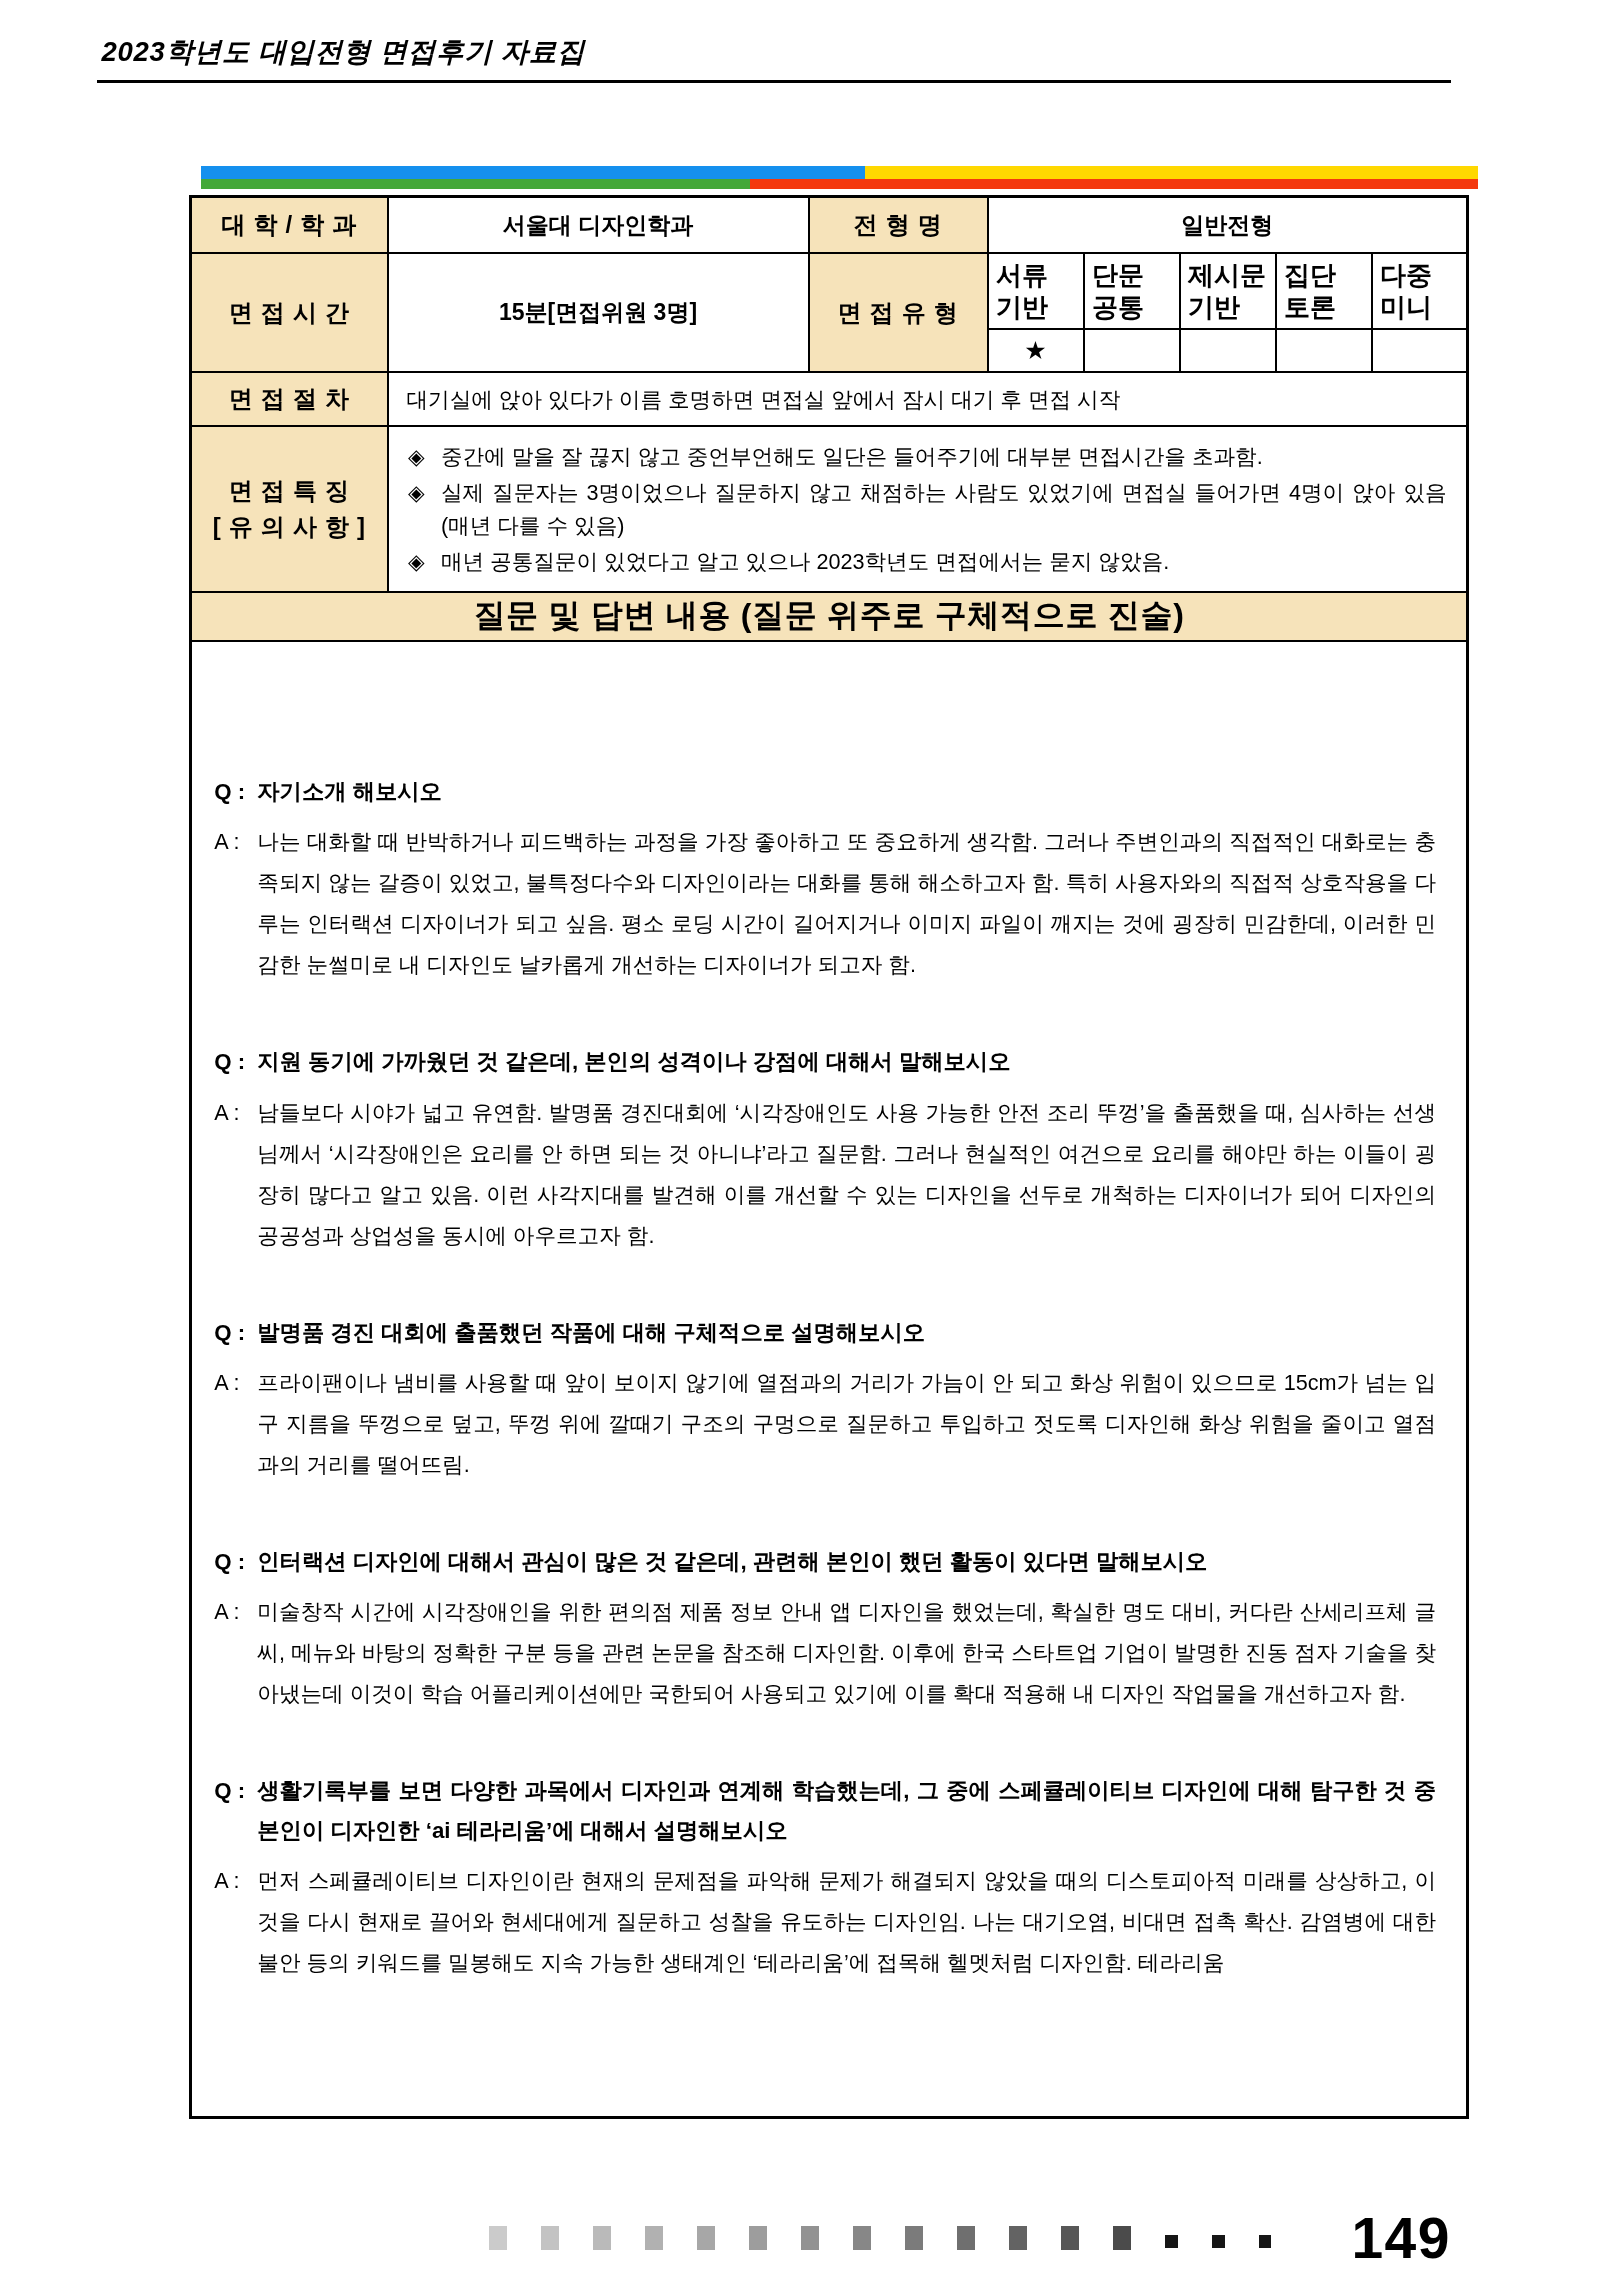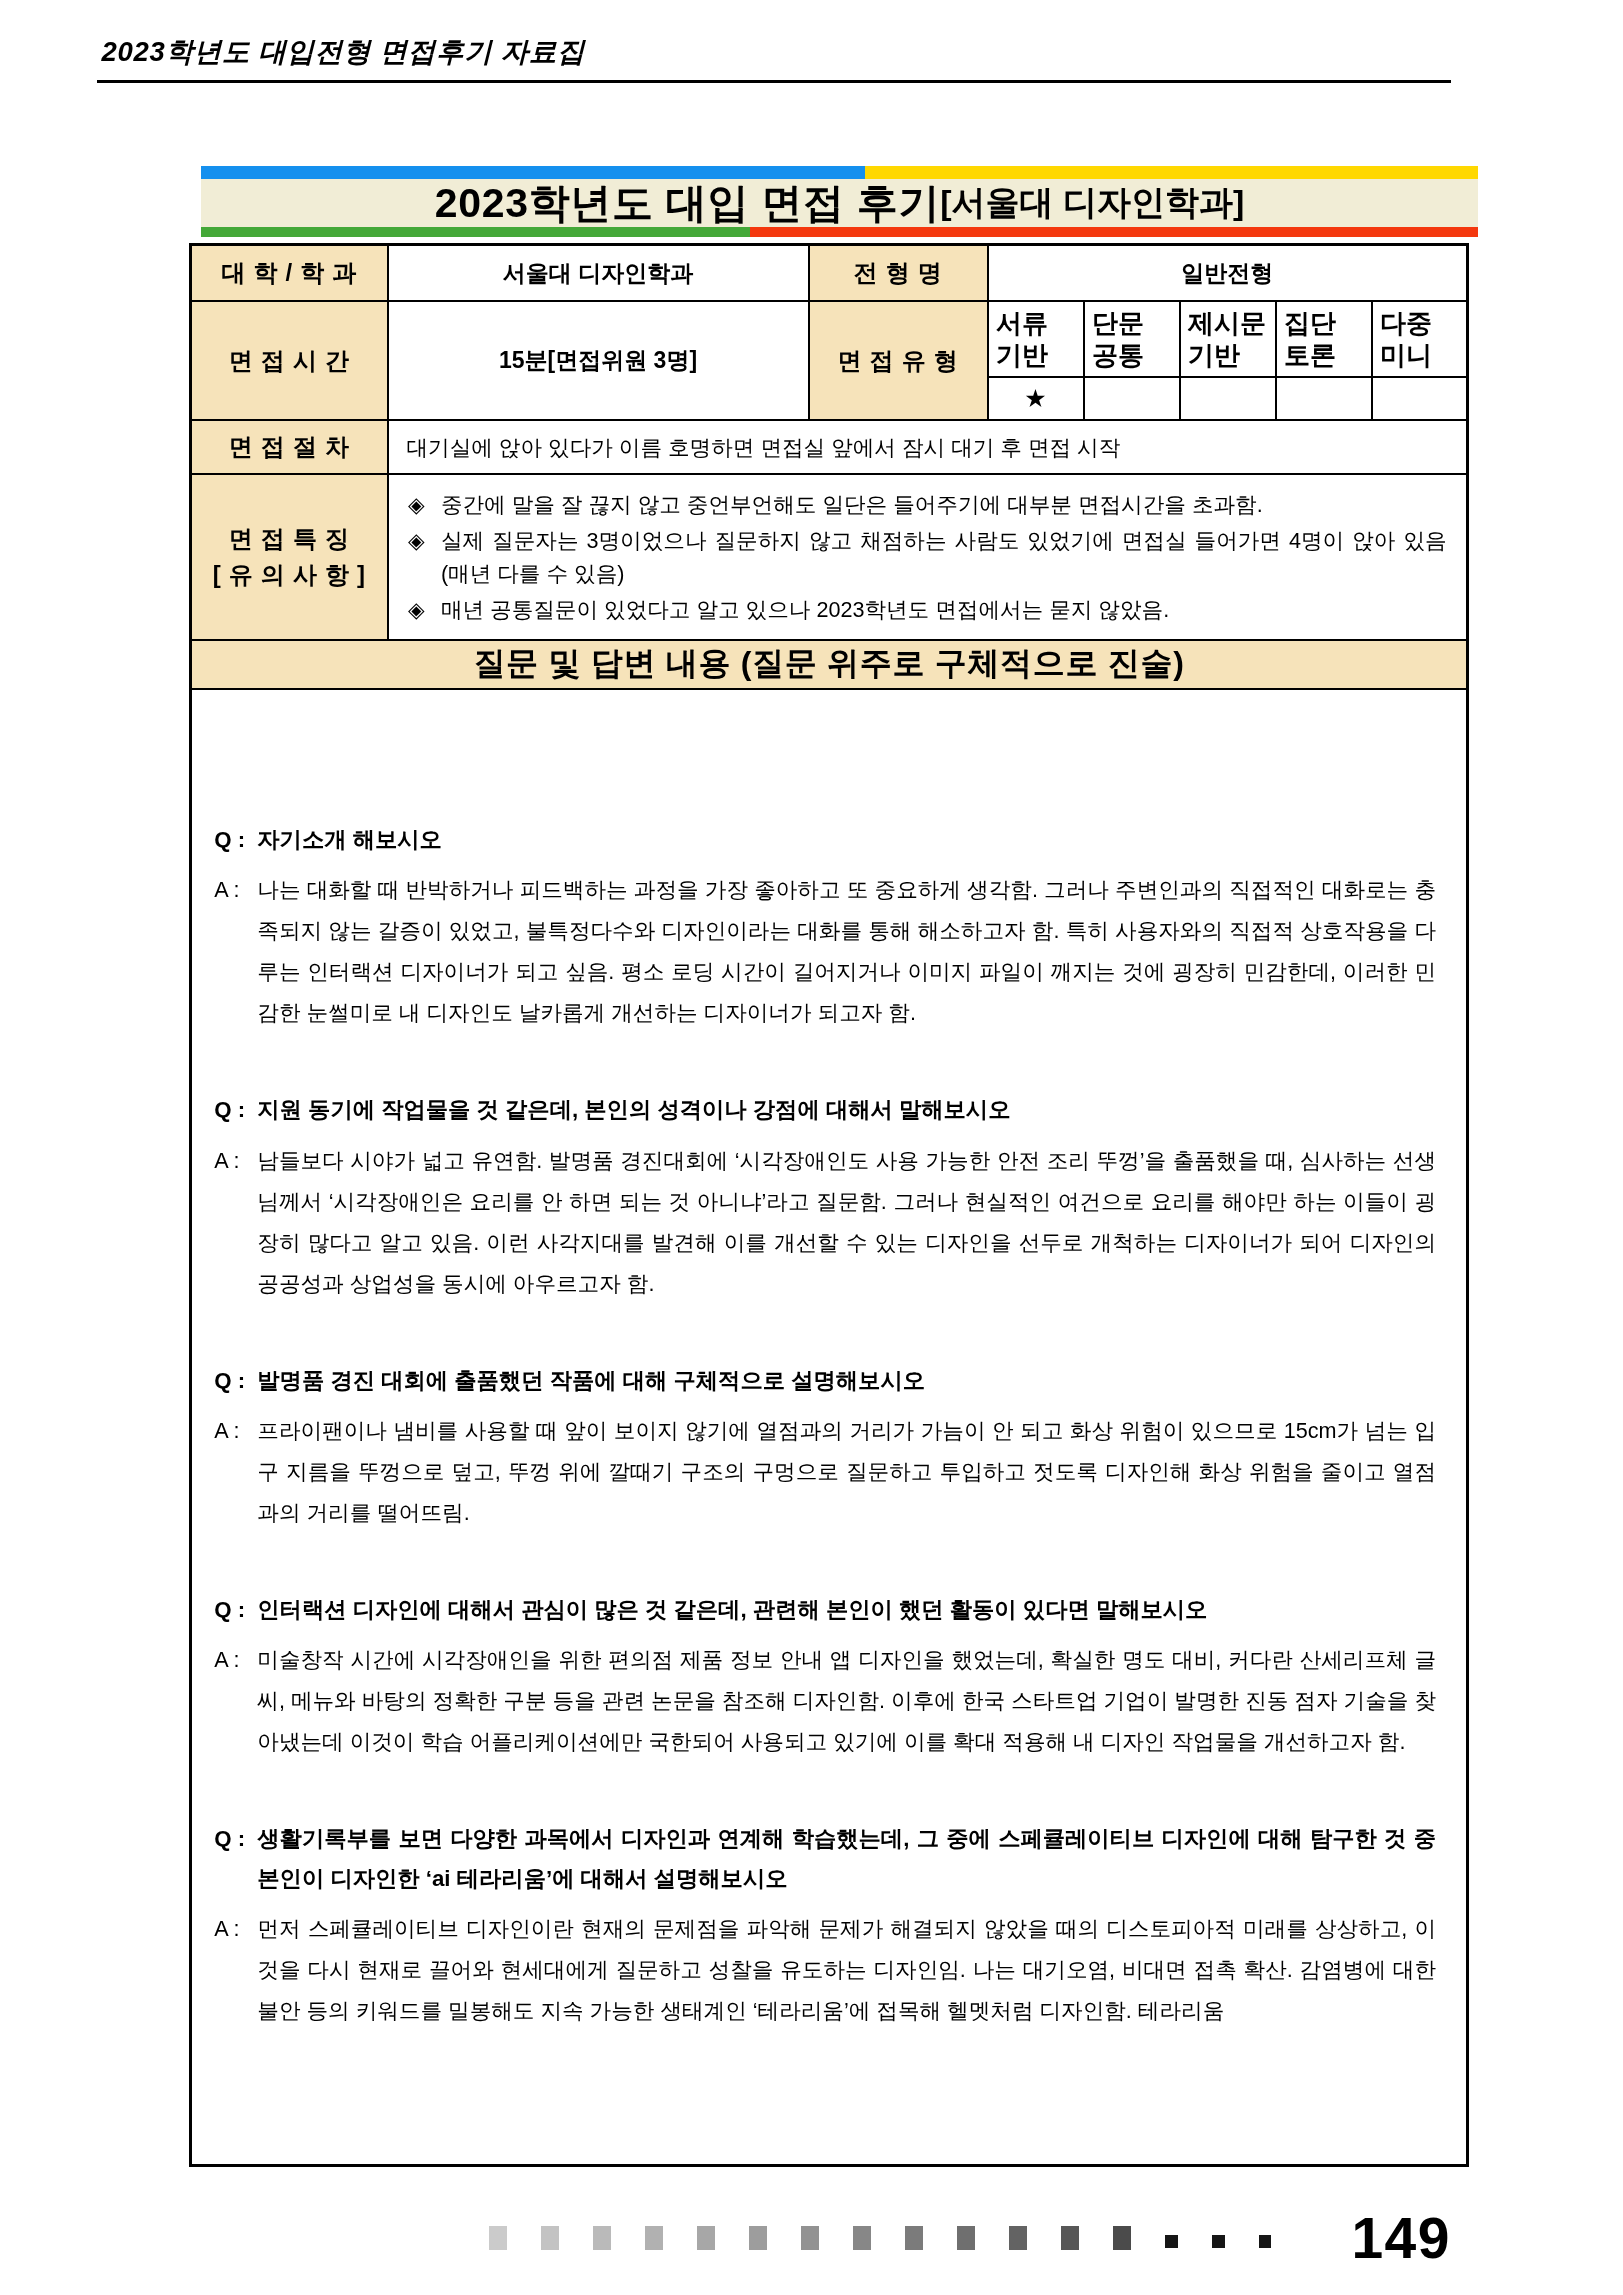--- a/index.html
+++ b/index.html
@@ -66,24 +66,20 @@
 
   <div class="doc-header">
     <span class="t">2023학년도 대입전형 면접후기 자료집</span>
   </div>
 
   <div class="banner">
     <div class="strip top">
       <div class="s-blue"></div>
       <div class="s-yellow"></div>
     </div>
-    <div class="banner-mid">
-      <span class="bt-main">2023학년도 대입 면접 후기</span>
-        <span class="bt-sub">[서울대 디자인학과]</span>
-    </div>
     <div class="strip bottom">
       <div class="s-green"></div>
       <div class="s-red"></div>
     </div>
   </div>
 
   <table class="info">
     <colgroup>
       <col style="width:197px">
         <col style="width:421px">
@@ -175,21 +171,21 @@
             </p>
             <p class="qa-p a">
               <span class="prefix">A :</span>
               <span class="text">나는 대화할 때 반박하거나 피드백하는 과정을 가장 좋아하고 또 중요하게 생각함. 그러나 주변인과의 직접적인 대화로는 충족되지 않는 갈증이 있었고, 불특정다수와 디자인이라는 대화를 통해 해소하고자 함. 특히 사용자와의 직접적 상호작용을 다루는 인터랙션 디자이너가 되고 싶음. 평소 로딩 시간이 길어지거나 이미지 파일이 깨지는 것에 굉장히 민감한데, 이러한 민감한 눈썰미로 내 디자인도 날카롭게 개선하는 디자이너가 되고자 함.</span>
             </p>
           </div>
 
           <div class="qa-item">
             <p class="qa-p q">
               <span class="prefix">Q :</span>
-              <span class="text">지원 동기에 작업물을 것 같은데, 본인의 성격이나 강점에 대해서 말해보시오</span>
+              <span class="text">지원 동기에 가까웠던 것 같은데, 본인의 성격이나 강점에 대해서 말해보시오</span>
             </p>
             <p class="qa-p a">
               <span class="prefix">A :</span>
               <span class="text">남들보다 시야가 넓고 유연함. 발명품 경진대회에 ‘시각장애인도 사용 가능한 안전 조리 뚜껑’을 출품했을 때, 심사하는 선생님께서 ‘시각장애인은 요리를 안 하면 되는 것 아니냐’라고 질문함. 그러나 현실적인 여건으로 요리를 해야만 하는 이들이 굉장히 많다고 알고 있음. 이런 사각지대를 발견해 이를 개선할 수 있는 디자인을 선두로 개척하는 디자이너가 되어 디자인의 공공성과 상업성을 동시에 아우르고자 함.</span>
             </p>
           </div>
 
           <div class="qa-item">
             <p class="qa-p q">
               <span class="prefix">Q :</span>

